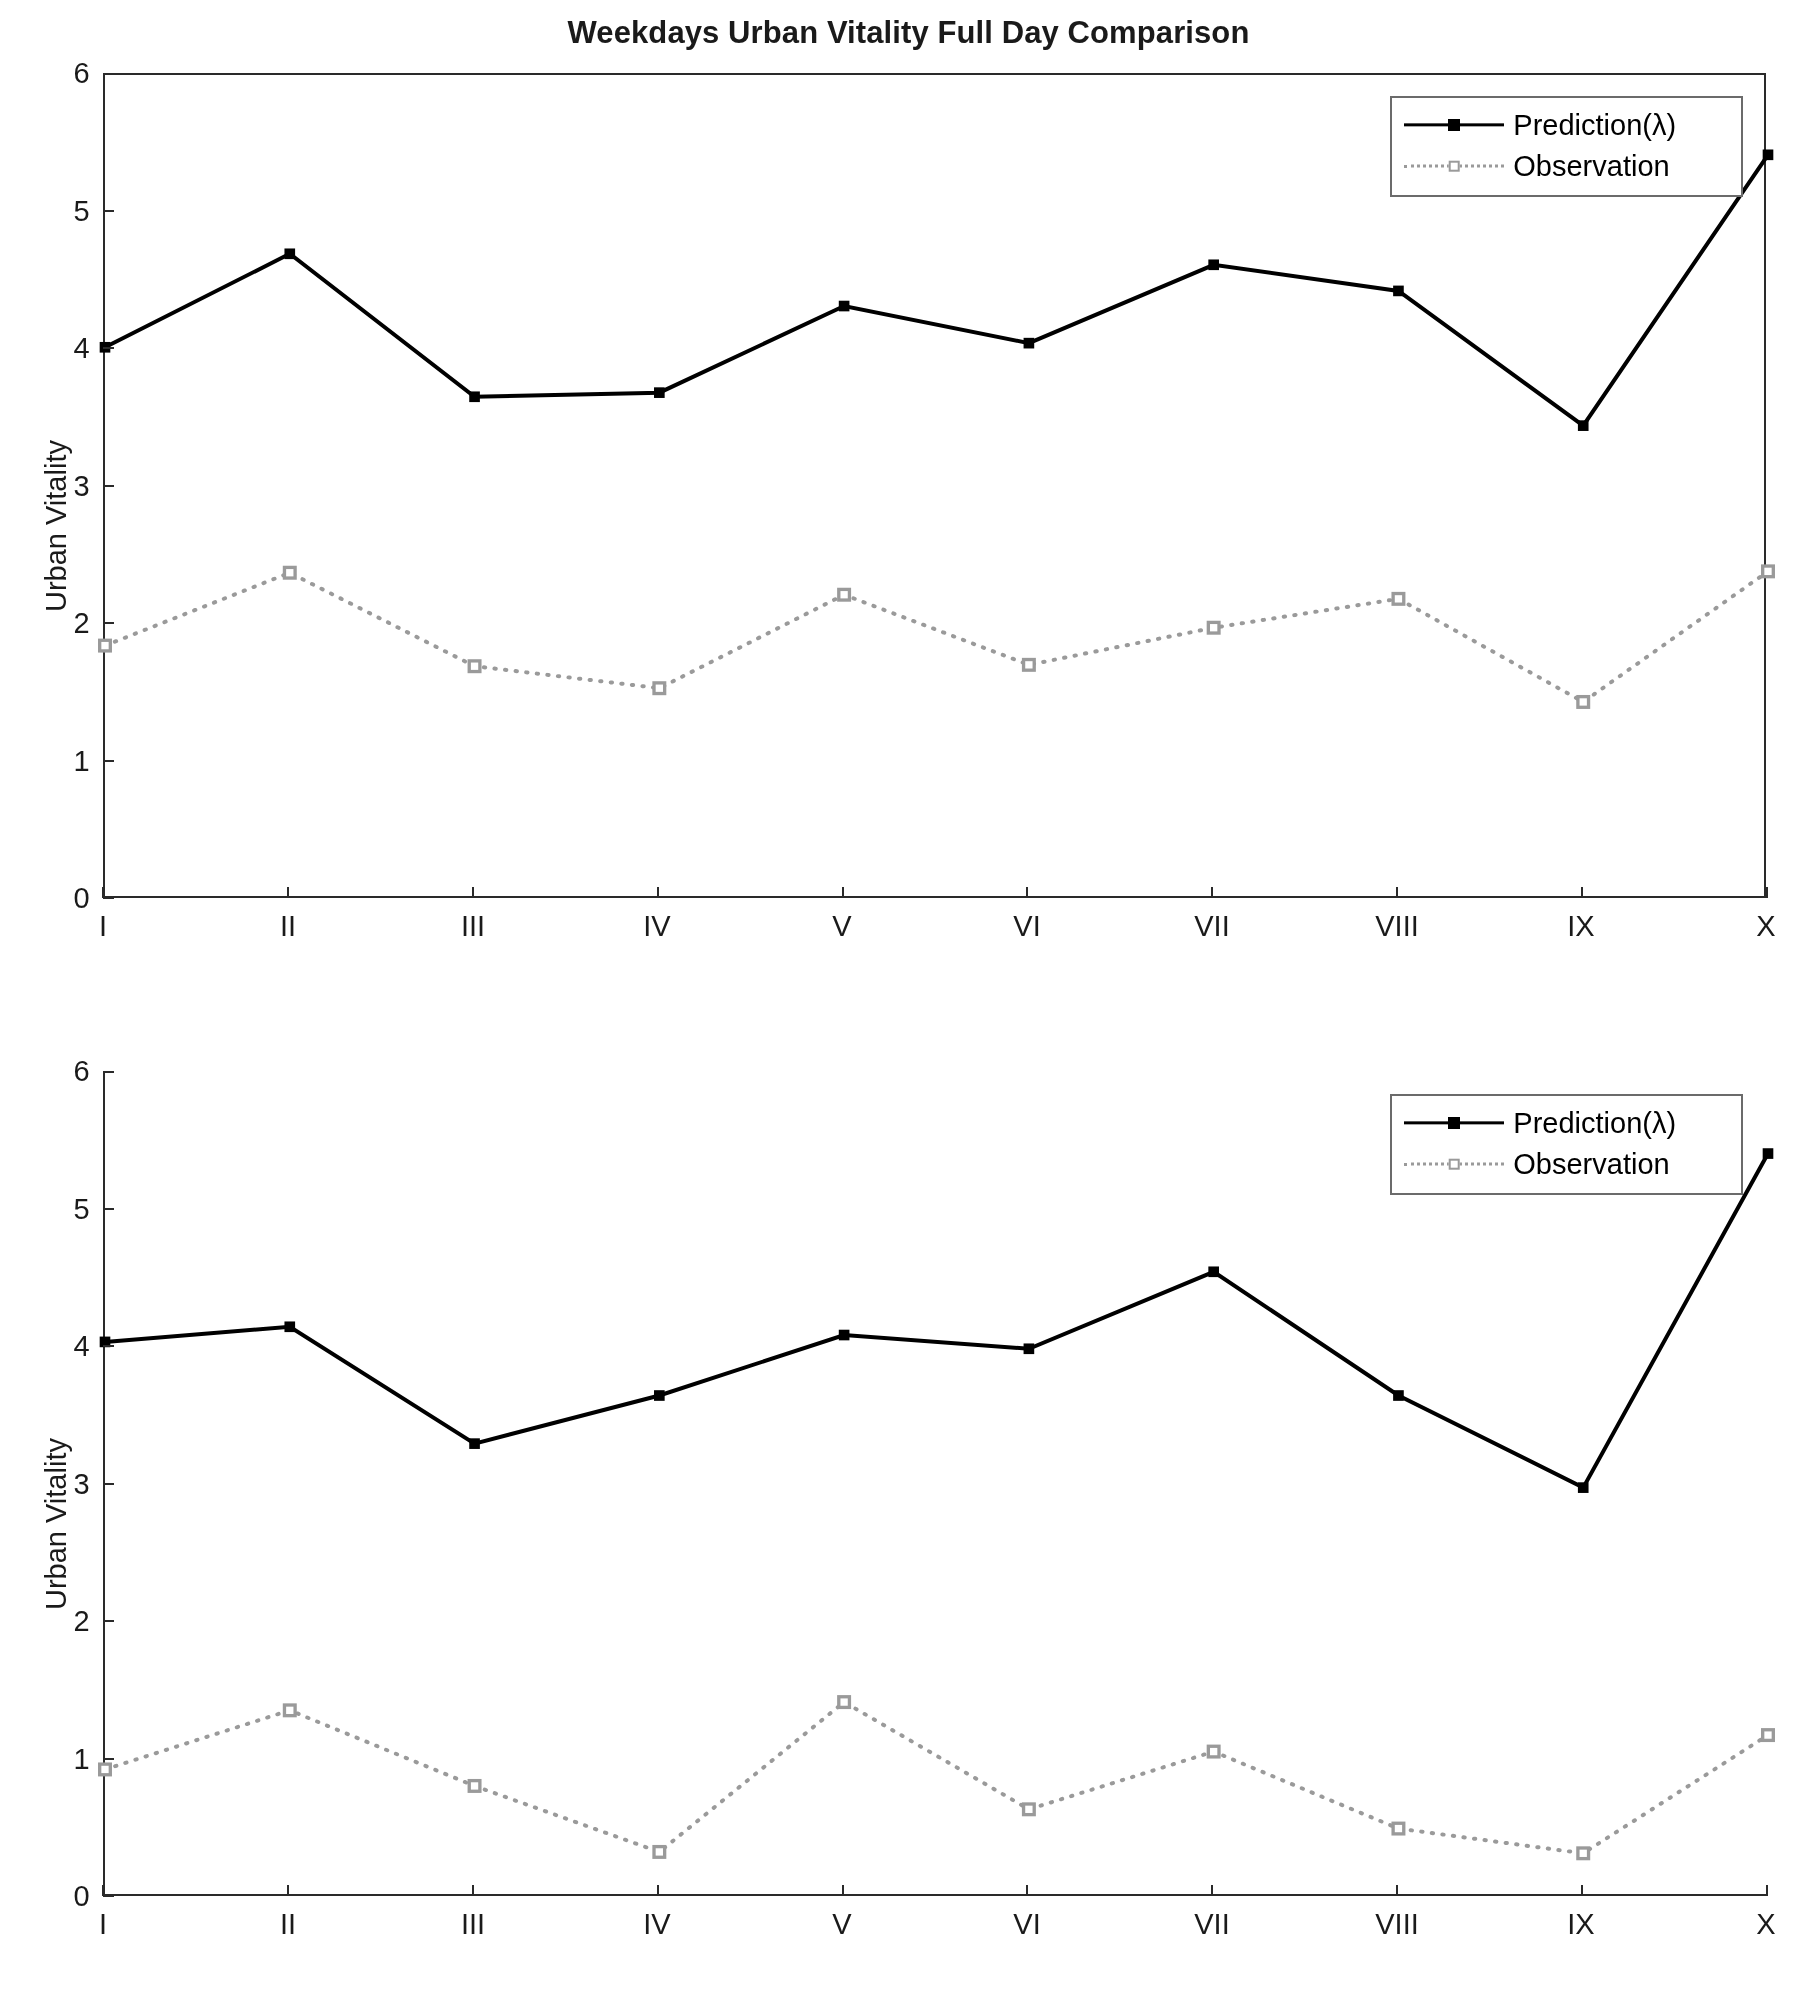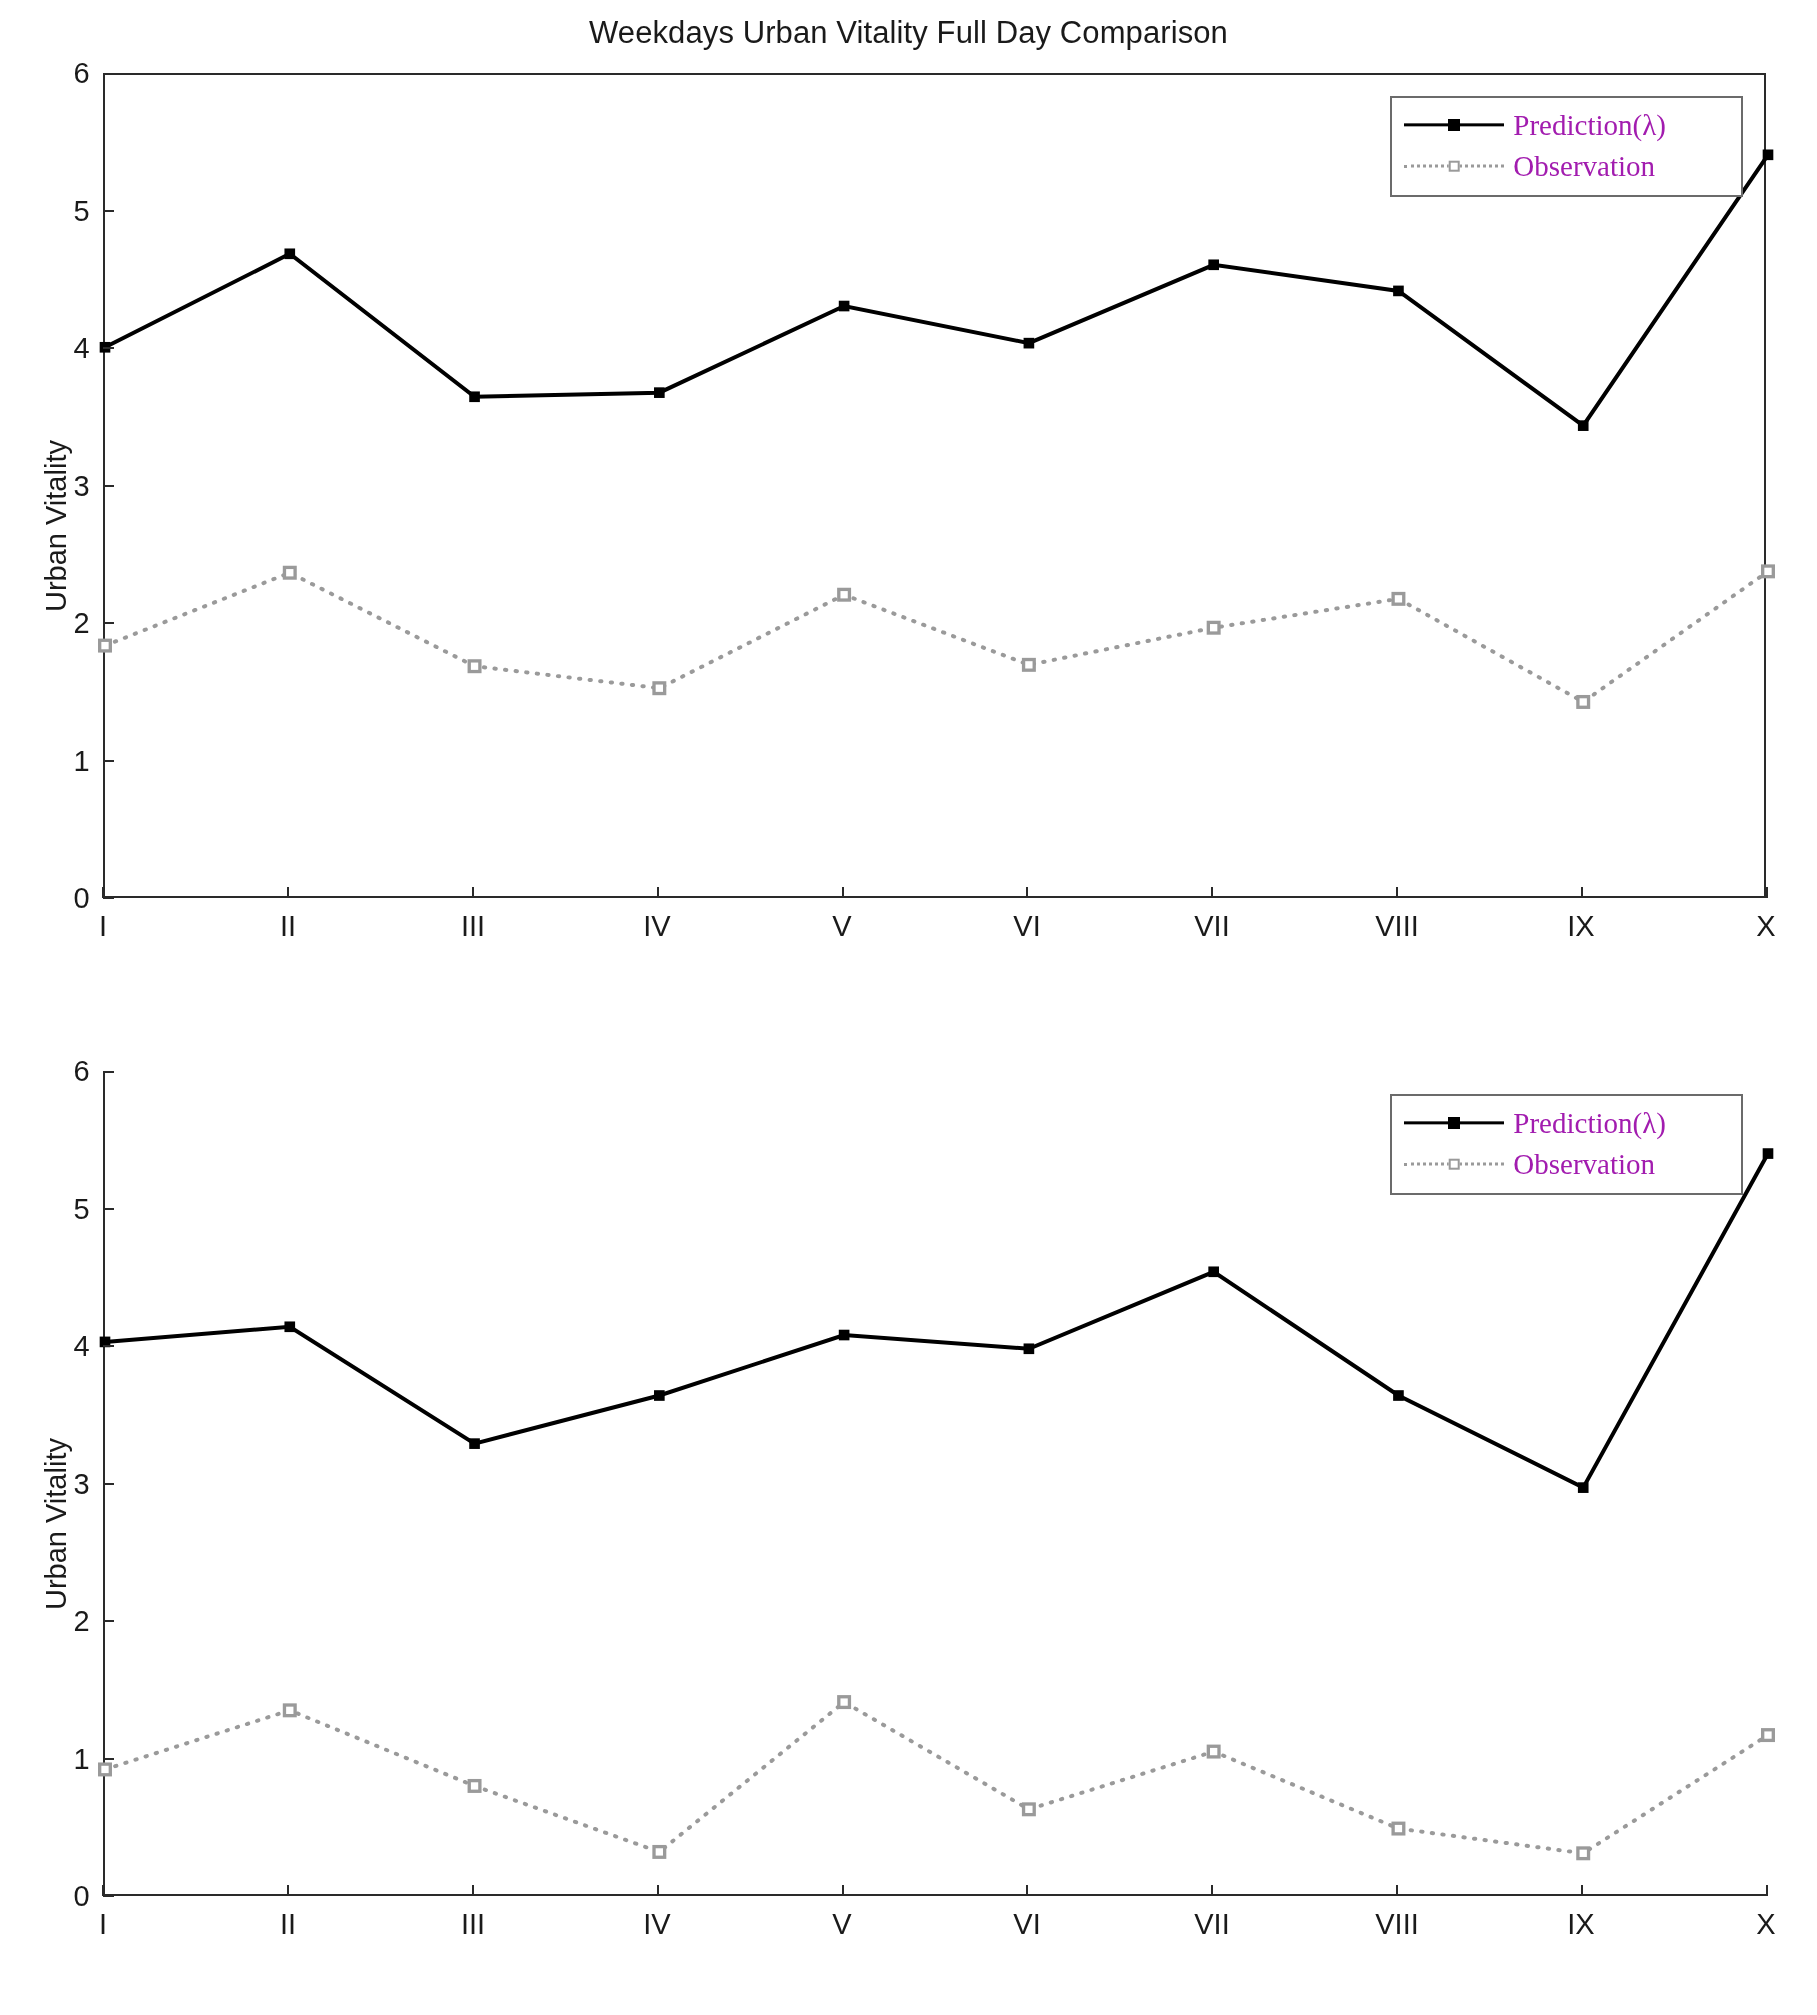--- a/index.html
+++ b/index.html
@@ -135,32 +135,31 @@
     position: absolute;
     left: 50%; top: 50%;
     width: 10.6px; height: 10.6px;
     background: #ffffff;
     border: 2px solid #9a9a9a;
     transform: translate(-50%, -50%);
     box-sizing: border-box;
   }
   .legend-label {
     font-size: 29px;
-    color: #a21caf;
+    color: #000000;
     white-space: nowrap;
-    font-family: Liberation Serif, serif;
   }
 </style>
 </head>
 <body>
 
 <div class="page">
 
   <div class="chart-block" id="chart-top">
-    <div class="chart-title" style="top: 14.6px;">Weekdays Urban Vitality Full Day Comparison</div>
+    <div class="chart-title" style="top: 14.6px; font-weight: bold;">Weekdays Urban Vitality Full Day Comparison</div>
 
     <div class="ylabel" style="left: 40px; top: 612px;">Urban Vitality</div>
 
     <div class="plot-area framed" id="plot-top" style="left: 103px; top: 73px; width: 1663px; height: 825px;">
       <svg class="series-svg" id="svg-top" width="1663" height="825" viewBox="0 0 2500 1240">
           <polyline points="0,409.20000000000005 277.77777777777777,268.66666666666663 555.5555555555555,483.6 833.3333333333333,477.4 1111.111111111111,347.19999999999993 1388.888888888889,403.0000000000001 1666.6666666666665,285.19999999999993 1944.4444444444446,324.4666666666667 2222.222222222222,526.9999999999999 2500,119.86666666666679" fill="none" stroke="#000000" stroke-width="6"></polyline>
           <rect x="-8" y="401.20000000000005" width="16" height="16" fill="#000000"></rect>
           <rect x="269.77777777777777" y="260.66666666666663" width="16" height="16" fill="#000000"></rect>
           <rect x="547.5555555555555" y="475.6" width="16" height="16" fill="#000000"></rect>
           <rect x="825.3333333333333" y="469.4" width="16" height="16" fill="#000000"></rect>

